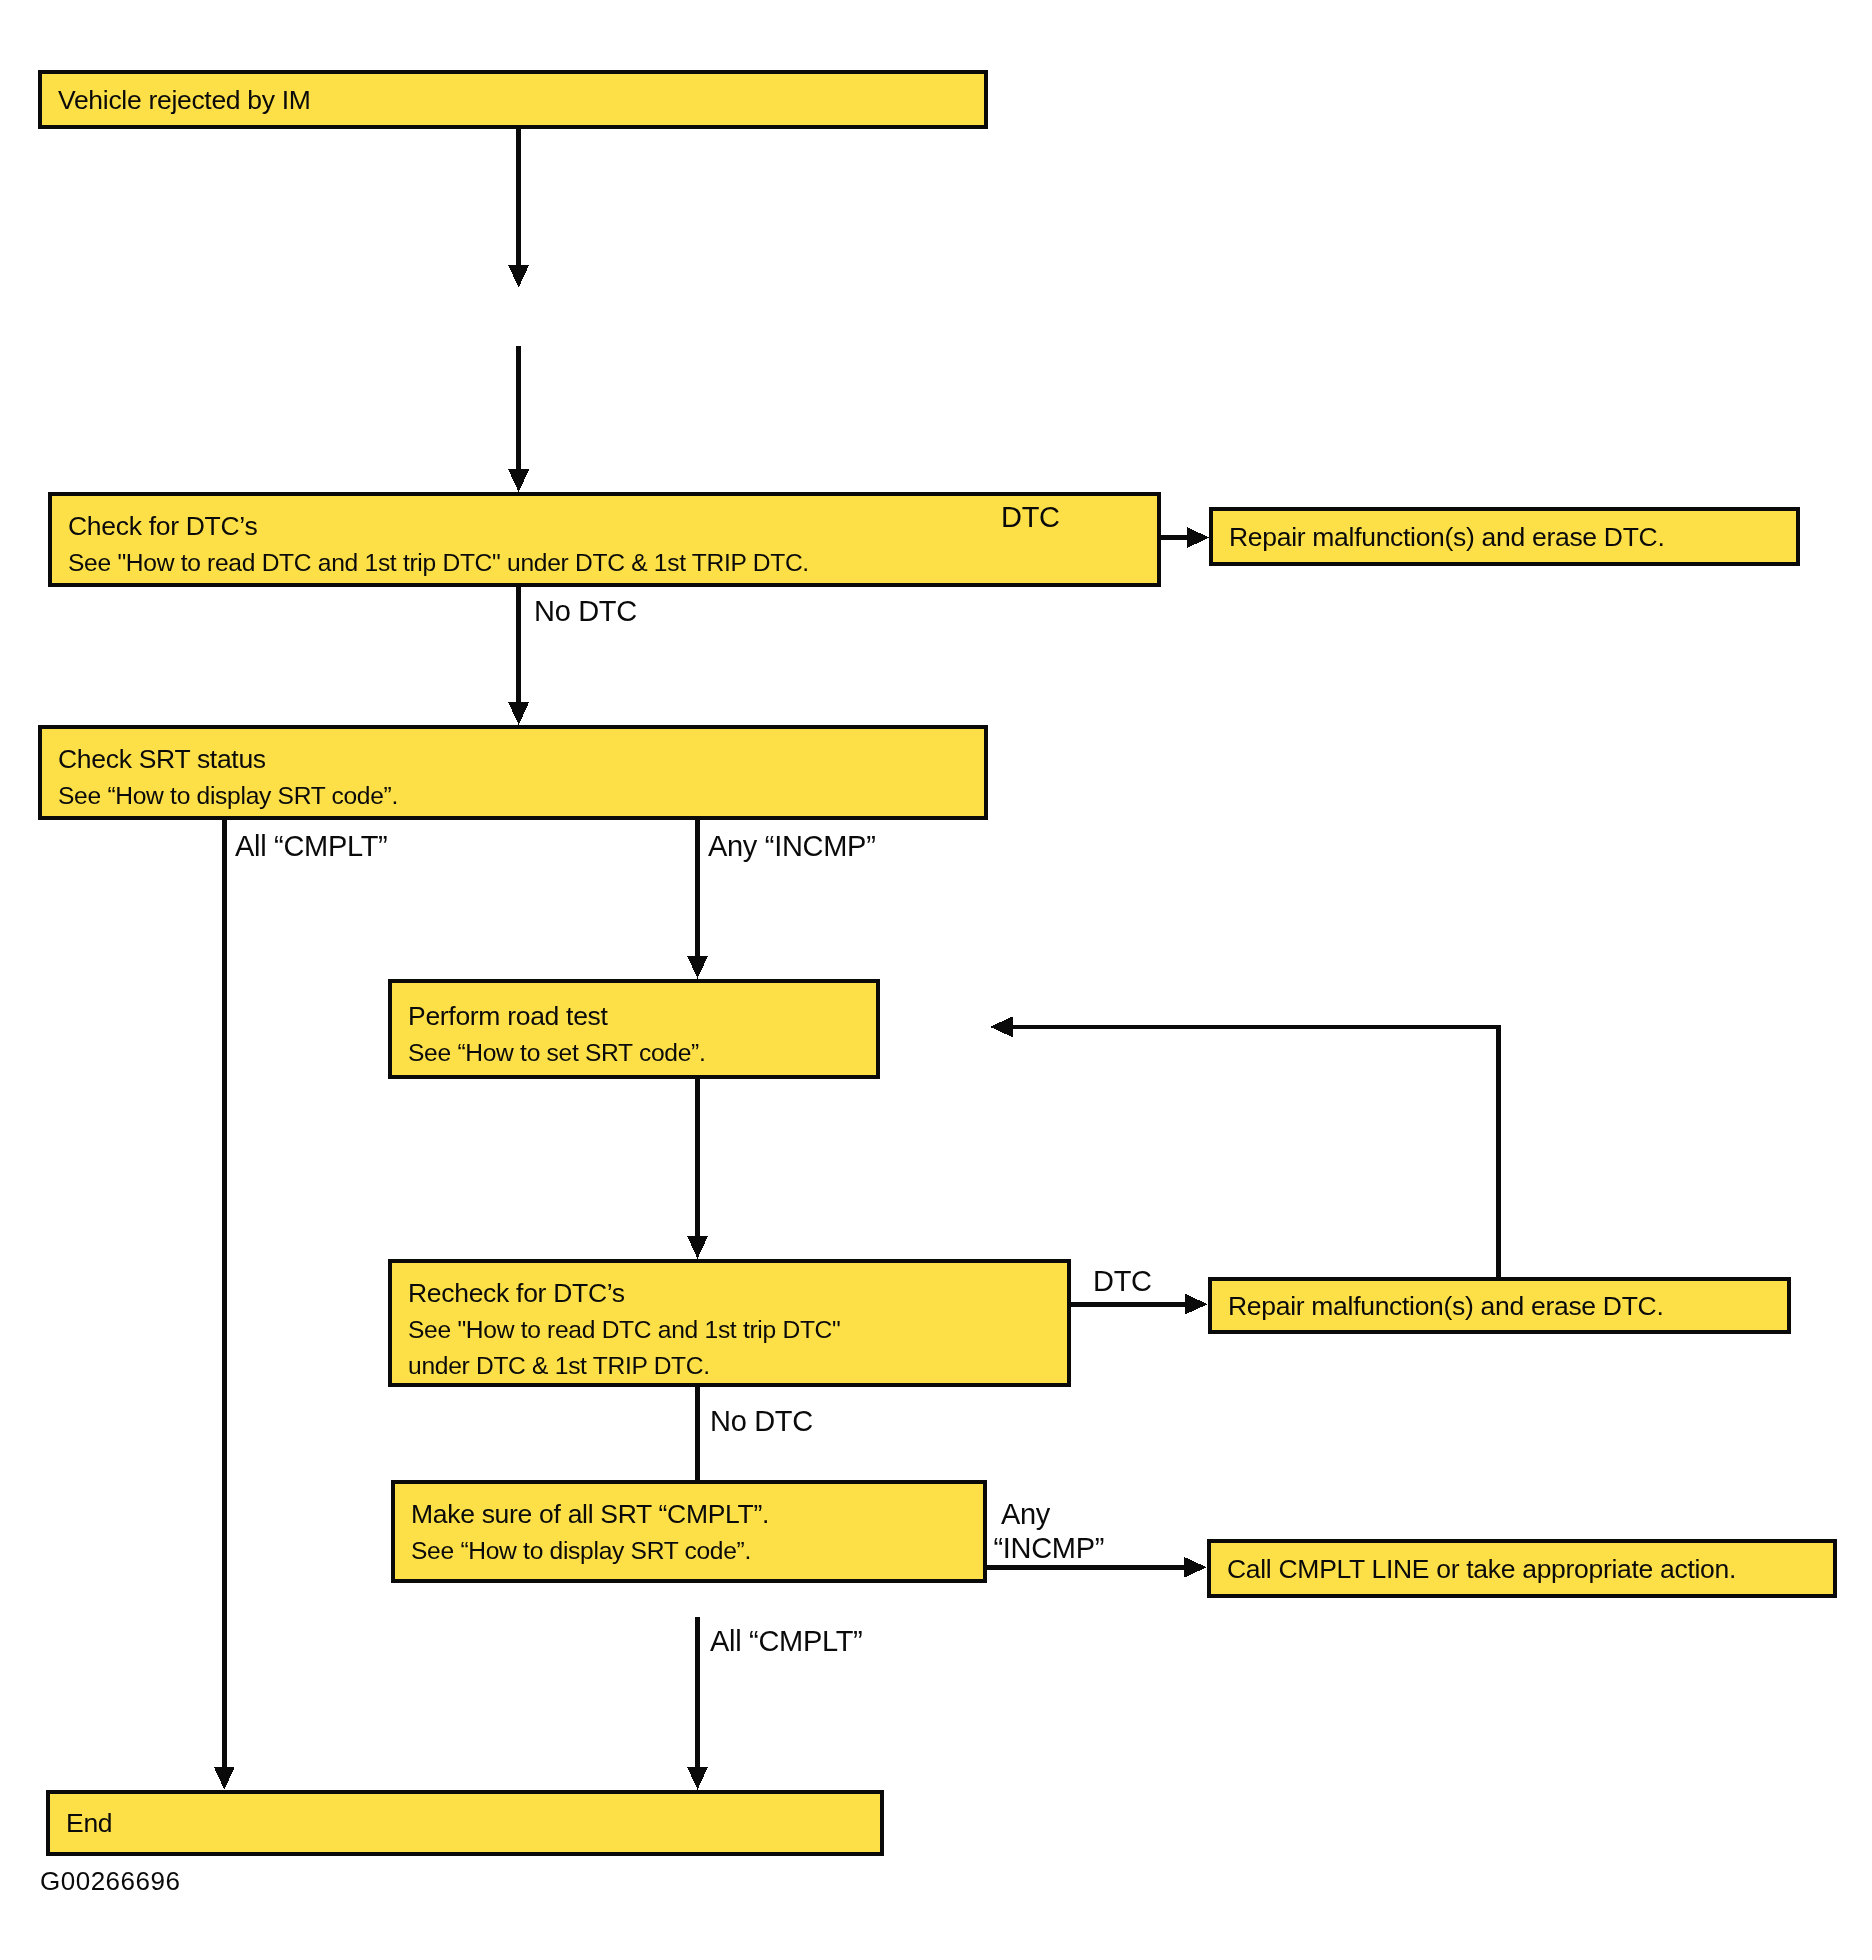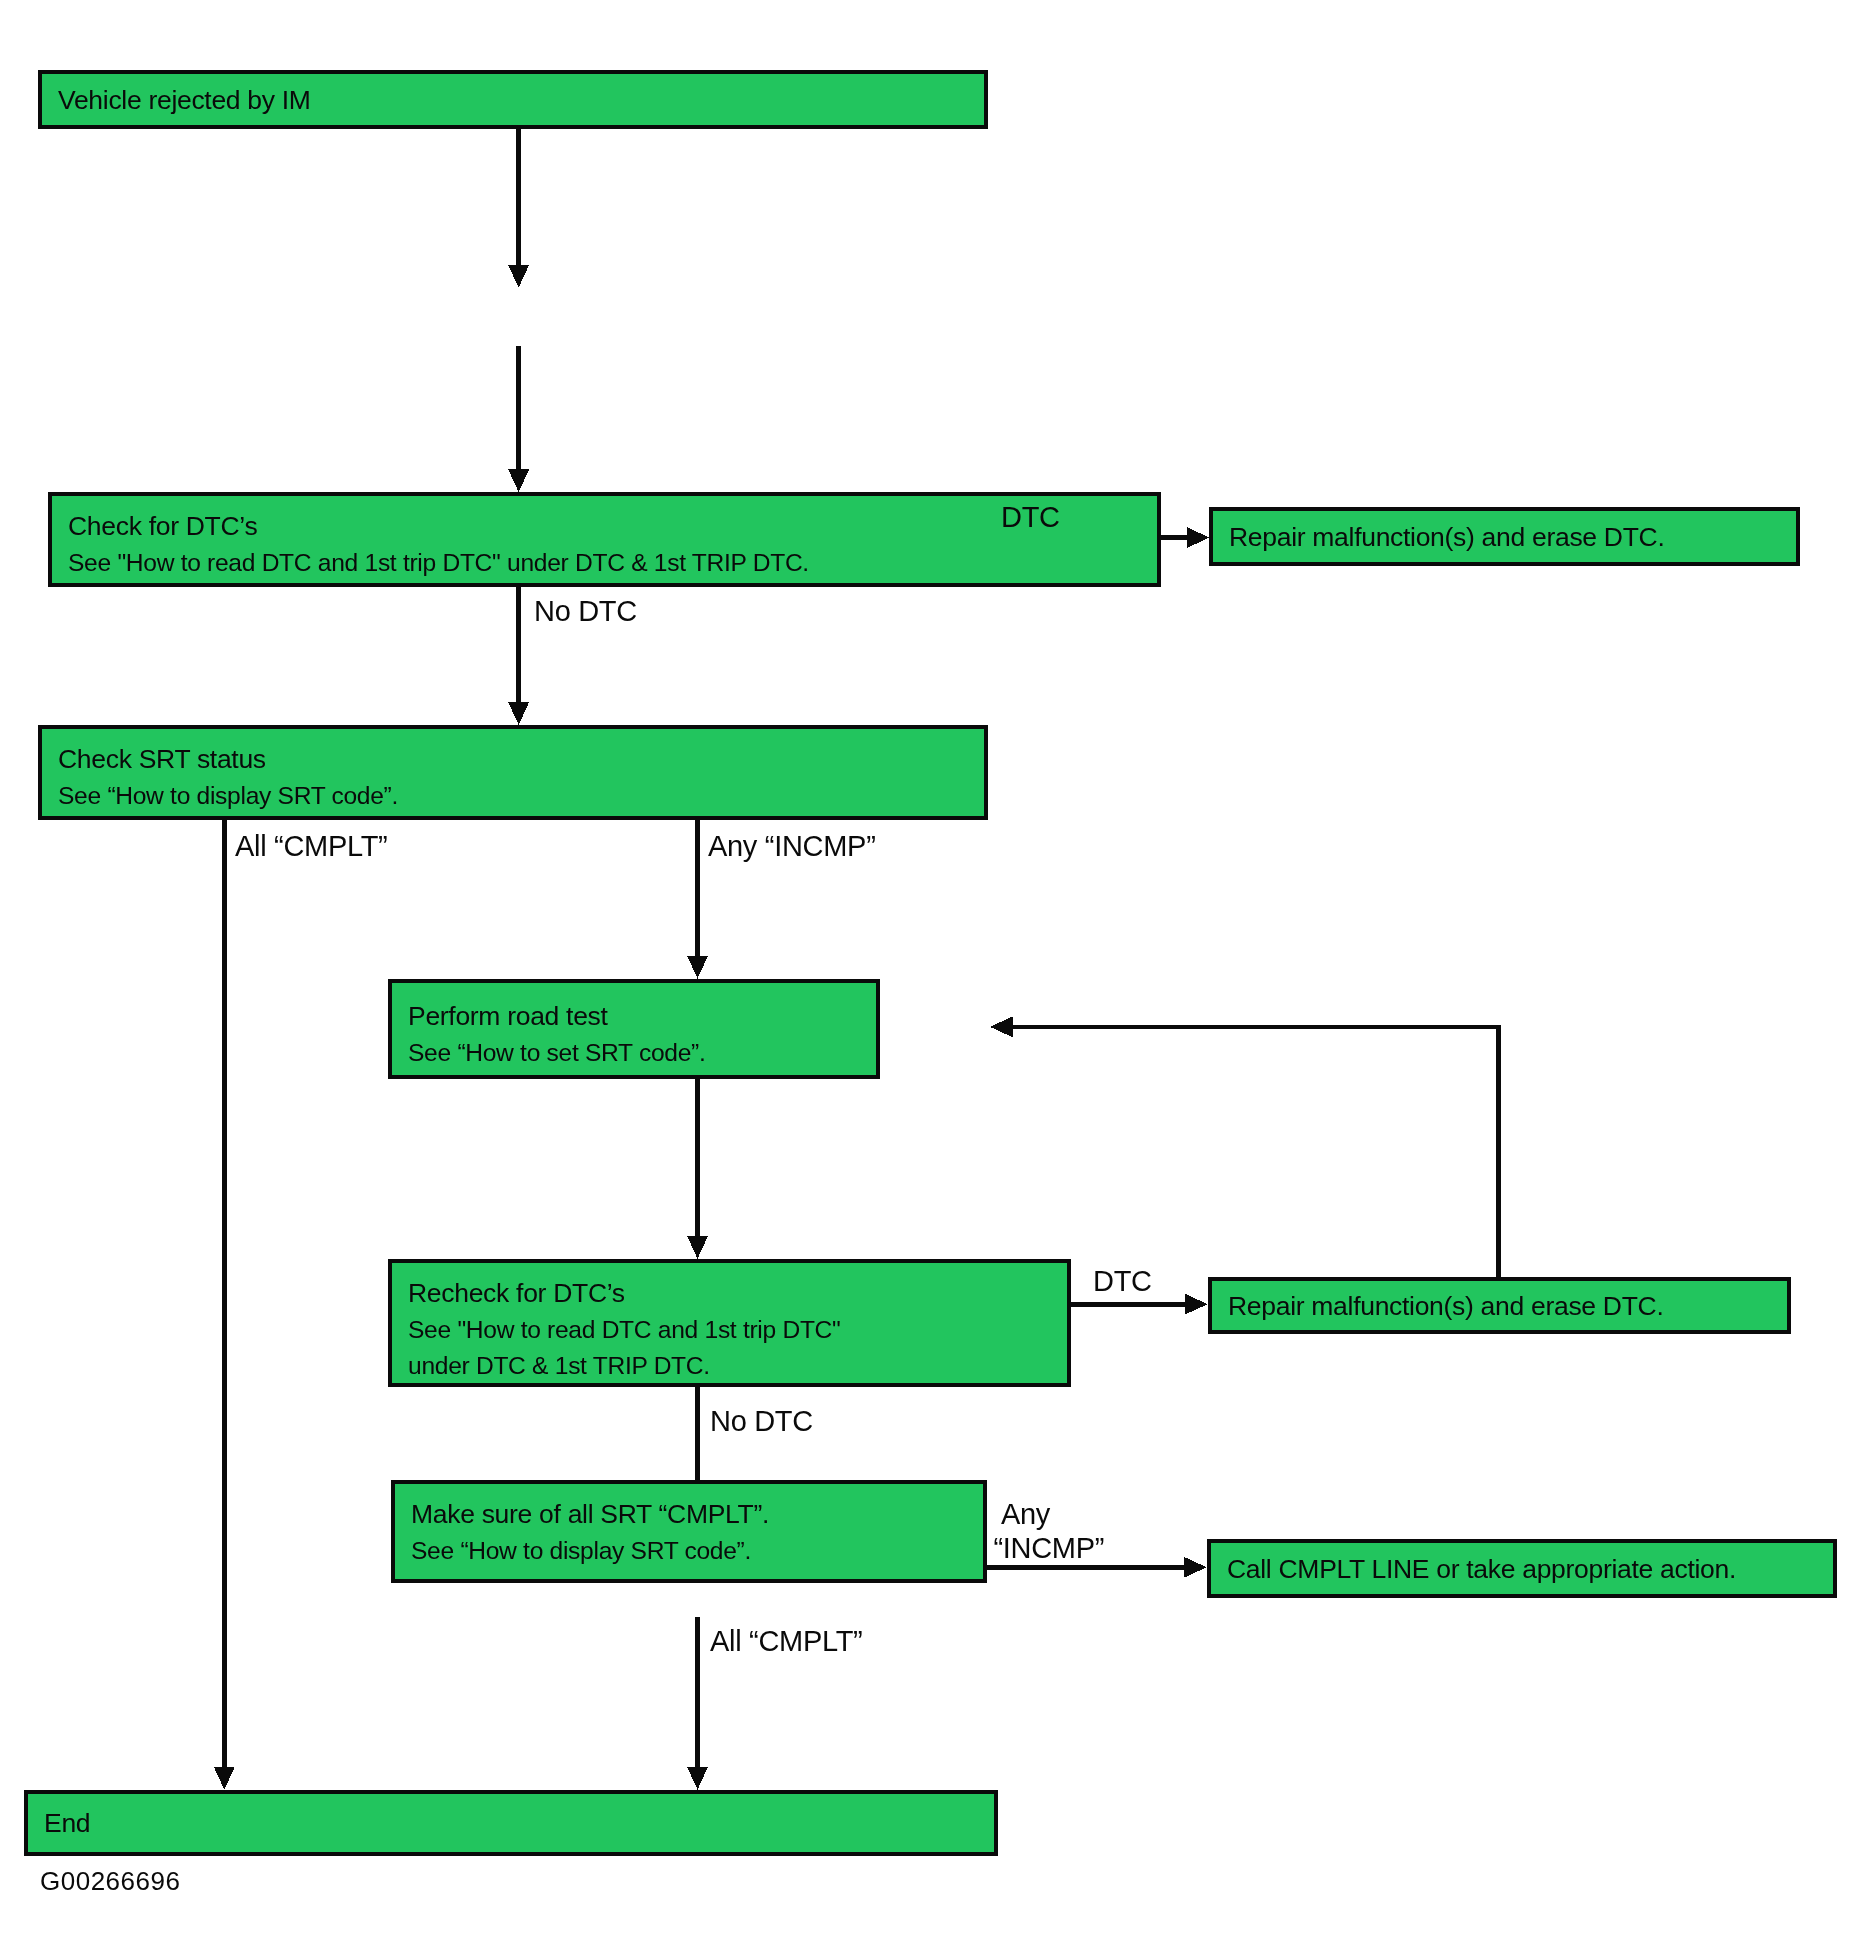--- a/index.html
+++ b/index.html
@@ -29,21 +29,21 @@
     fill: none;
   }
   .connectors polygon {
     fill: #0a0a0a;
     stroke: none;
   }
   .node {
     position: absolute;
     box-sizing: border-box;
     border: 4.7px solid #0a0a0a;
-    background: #22c55e;
+    background: #fde047;
     letter-spacing: -0.3px;
   }
   .node.single {
     display: flex;
     align-items: center;
     padding-left: 16px;
     font-size: 26.5px;
   }
   .node.multi {
     padding: 11.4px 15px 0 16px;
@@ -165,21 +165,21 @@
 
   <div class="node multi" style="left:391px;top:1480px;width:596px;height:103px">
     <div class="t1">Make sure of all SRT “CMPLT”.</div>
     <div class="t2">See “How to display SRT code”.</div>
   </div>
 
   <div class="node single" style="left:1207px;top:1539px;width:630px;height:59px">
     <span class="t1">Call CMPLT LINE or take appropriate action.</span>
   </div>
 
-  <div class="node single" style="left:24px;top:1790px;width:974px;height:66px">
+  <div class="node single" style="left:46px;top:1790px;width:838px;height:66px">
     <span class="t1">End</span>
   </div>
 
   <div class="edge-label" style="left:1001px;top:500px">DTC</div>
 
   <div class="edge-label" style="left:534px;top:594px">No DTC</div>
 
   <div class="edge-label" style="left:235px;top:829px">All “CMPLT”</div>
 
   <div class="edge-label" style="left:708px;top:829px">Any “INCMP”</div>

